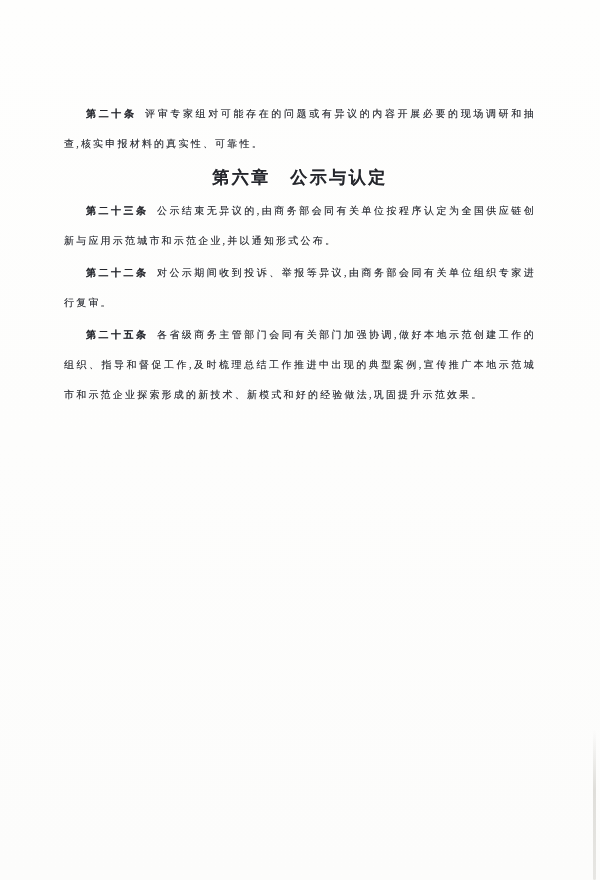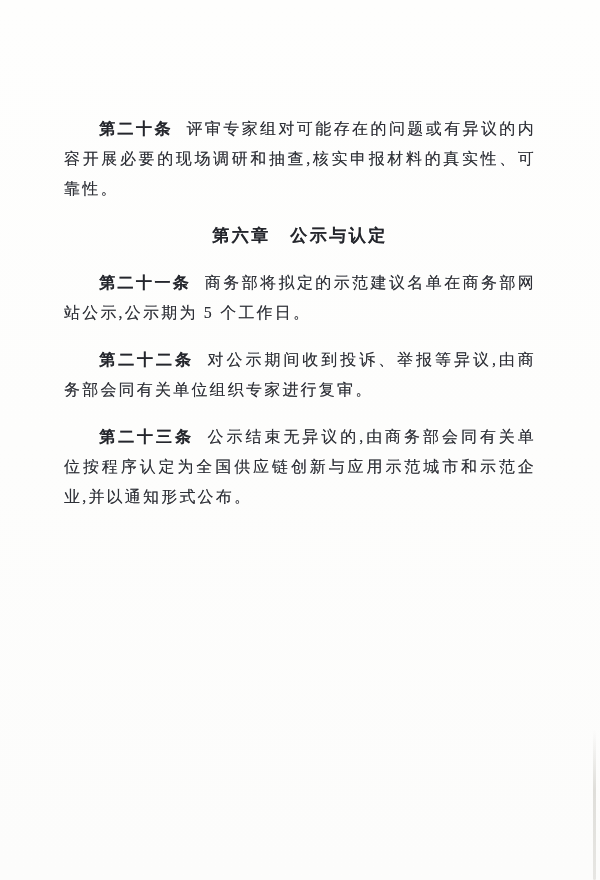--- a/index.html
+++ b/index.html
@@ -29,22 +29,22 @@
   .text-block {
     position: absolute;
     left: 0;
     top: 0;
     width: 600px;
     padding: 97px 64px 0 64px;
     box-sizing: border-box;
     color: #2e3037;
   }
   .para {
-    margin: 17px 0;
-    font-size: 16px;
+    margin: 2px 0;
+    font-size: 10px;
     line-height: 30px;
     letter-spacing: 2.2px;
     text-align: justify;
     text-justify: inter-character;
     text-indent: 2.2em;
     text-shadow: 0 0 0.5px rgba(46,48,55,0.55);
   }
   .art-num {
     font-family: "Liberation Sans", "DejaVu Sans", sans-serif;
     font-weight: bold;
@@ -69,33 +69,33 @@
 <div class="page">
 
   <main class="text-block">
 
     <p class="para">
       <span class="art-num">第二十条</span><span>评审专家组对可能存在的问题或有异议的内容开展必要的现场调研和抽查,核实申报材料的真实性、可靠性。</span>
     </p>
 
     <h2 class="chapter">第六章　公示与认定</h2>
 
+
     <p class="para">
-      <span class="art-num">第二十一条</span><span>商务部将拟定的示范建议名单在商务部网站公示,公示期为 5 个工作日。</span>
+      <span class="art-num">第二十三条</span><span>公示结束无异议的,由商务部会同有关单位按程序认定为全国供应链创新与应用示范城市和示范企业,并以通知形式公布。</span>
     </p>
 
     <p class="para">
       <span class="art-num">第二十二条</span><span>对公示期间收到投诉、举报等异议,由商务部会同有关单位组织专家进行复审。</span>
     </p>
 
-    <p class="para">
-      <span class="art-num">第二十三条</span><span>公示结束无异议的,由商务部会同有关单位按程序认定为全国供应链创新与应用示范城市和示范企业,并以通知形式公布。</span>
-    </p>
 
 
-
+    <p class="para">
+      <span class="art-num">第二十五条</span><span>各省级商务主管部门会同有关部门加强协调,做好本地示范创建工作的组织、指导和督促工作,及时梳理总结工作推进中出现的典型案例,宣传推广本地示范城市和示范企业探索形成的新技术、新模式和好的经验做法,巩固提升示范效果。</span>
+    </p>
 
 
   </main>
 
   <div class="scan-edge"></div>
 
 </div>
 
 </body></html>

